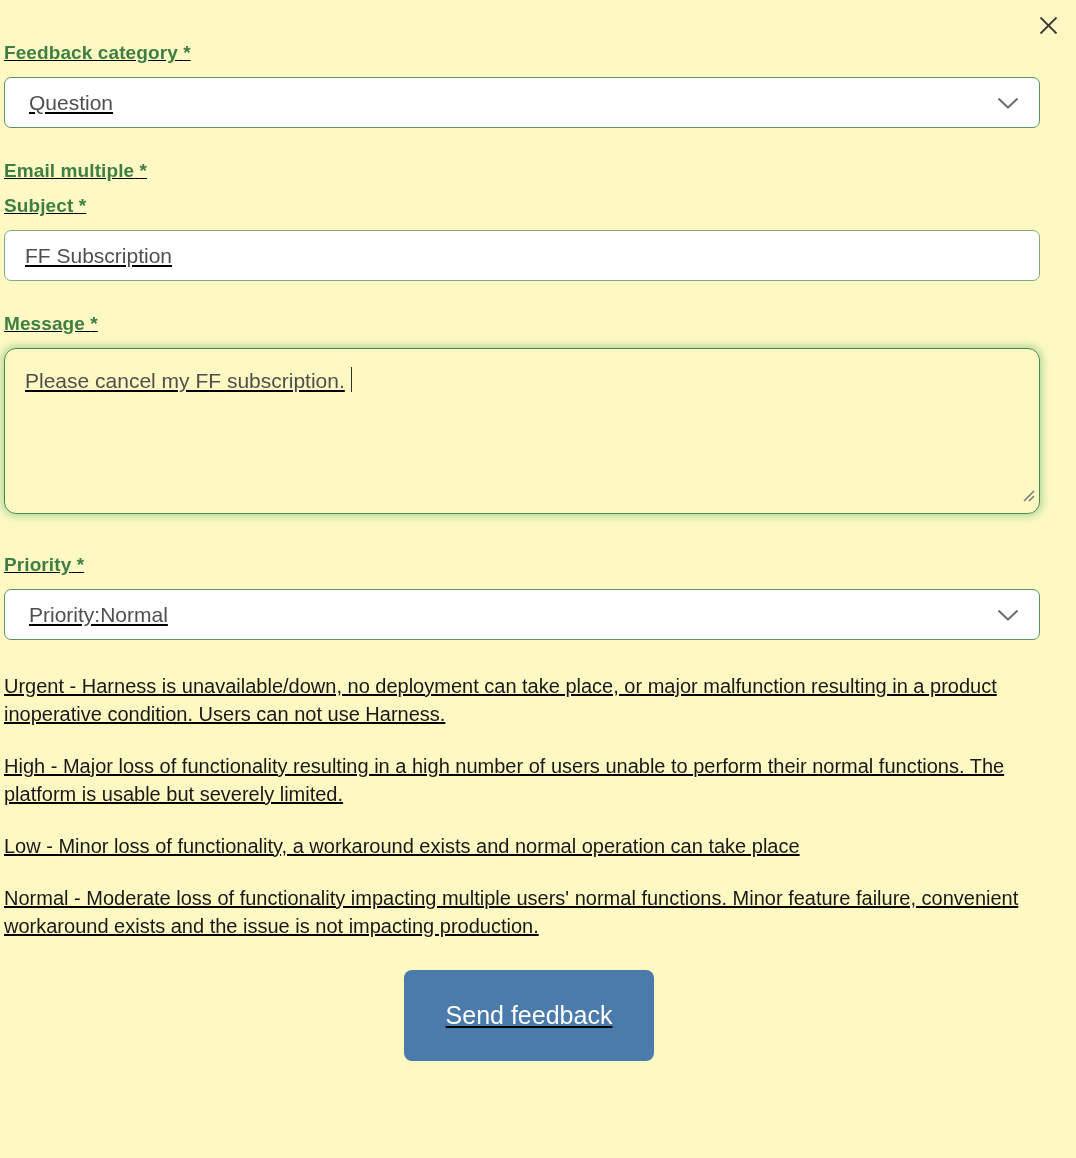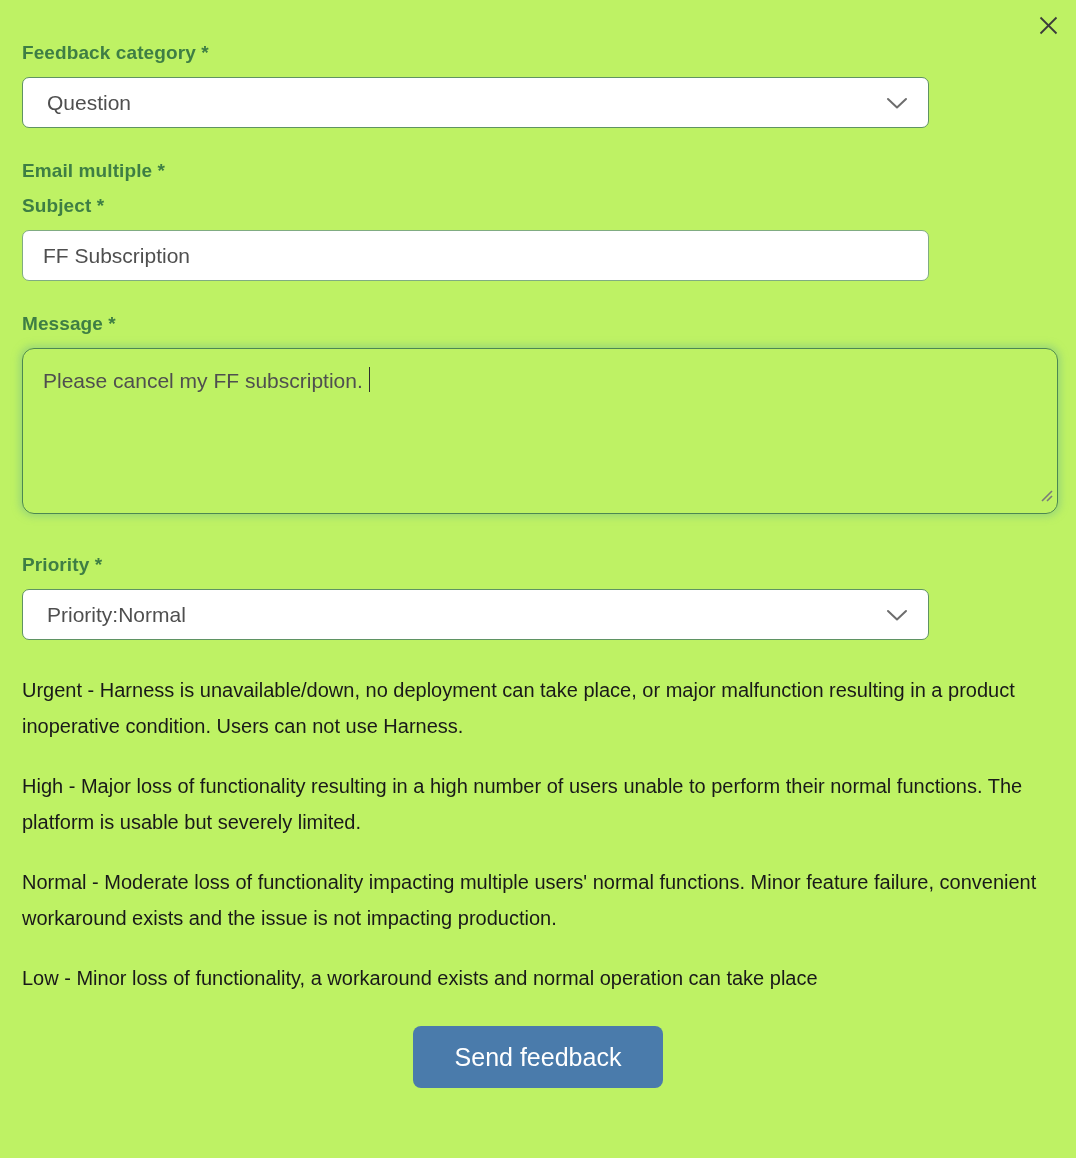--- a/index.html
+++ b/index.html
@@ -5,22 +5,23 @@
   * { margin: 0; padding: 0; box-sizing: border-box; }
   html, body {
     width: 1076px;
     background: #ffffff;
     font-family: "Liberation Sans", sans-serif;
   }
   .dialog {
     position: relative;
     width: 1076px;
     height: 1158px;
-    padding: 42px 22px 0 22px;
-    background: #bef264;
+    padding: 42px 22px 0 4px;
+    background: #fef9c3;
+    text-decoration: underline;
   }
   .close-btn {
     position: absolute;
     top: 13px;
     right: 16px;
     width: 24px;
     height: 24px;
     background: none;
     border: none;
     cursor: pointer;
@@ -30,21 +31,21 @@
   }
   .field-label {
     display: block;
     font-size: 19px;
     font-weight: bold;
     color: #3e7e44;
     margin-bottom: 13px;
     letter-spacing: 0.1px;
   }
   .control {
-    width: 907px;
+    width: 1036px;
     height: 51px;
     border-radius: 7px;
     background: #fff;
     font-size: 21px;
     color: #4f4f4f;
     display: flex;
     align-items: center;
     margin-bottom: 32px;
   }
   .select-box {
@@ -83,31 +84,31 @@
     margin-left: 6px;
   }
   .resize-handle {
     position: absolute;
     right: 3px;
     bottom: 3px;
     cursor: nwse-resize;
   }
   .help-text {
     font-size: 20px;
-    line-height: 36px;
+    line-height: 28px;
     color: #191919;
     margin-bottom: 24px;
     max-width: 1032px;
   }
   .help-text:last-of-type { margin-bottom: 30px; }
   .submit-btn {
     display: block;
     margin: 0 auto;
     min-width: 250px;
-    height: 62px;
+    height: 91px;
     background: #4a7bab;
     color: #ffffff;
     border: none;
     border-radius: 8px;
     font-size: 25px;
     font-family: "Liberation Sans", sans-serif;
     padding: 0 28px;
     cursor: pointer;
   }
 </style>
@@ -156,18 +157,18 @@
     <span>Priority:Normal</span>
     <span class="chev">
       <svg width="22" height="14" viewBox="0 0 22 14">
         <polyline points="2,3 11,11.5 20,3" fill="none" stroke="#6d6d6d" stroke-width="2" stroke-linecap="round" stroke-linejoin="round"></polyline>
       </svg>
     </span>
   </div>
 
   <p class="help-text">Urgent - Harness is unavailable/down, no deployment can take place, or major malfunction resulting in a product inoperative condition. Users can not use Harness.</p>
   <p class="help-text">High - Major loss of functionality resulting in a high number of users unable to perform their normal functions. The platform is usable but severely limited.</p>
+  <p class="help-text">Low - Minor loss of functionality, a workaround exists and normal operation can take place</p>
   <p class="help-text">Normal - Moderate loss of functionality impacting multiple users' normal functions. Minor feature failure, convenient workaround exists and the issue is not impacting production.</p>
-  <p class="help-text">Low - Minor loss of functionality, a workaround exists and normal operation can take place</p>
 
   <button class="submit-btn">Send feedback</button>
 
 </div>
 
 </body></html>

